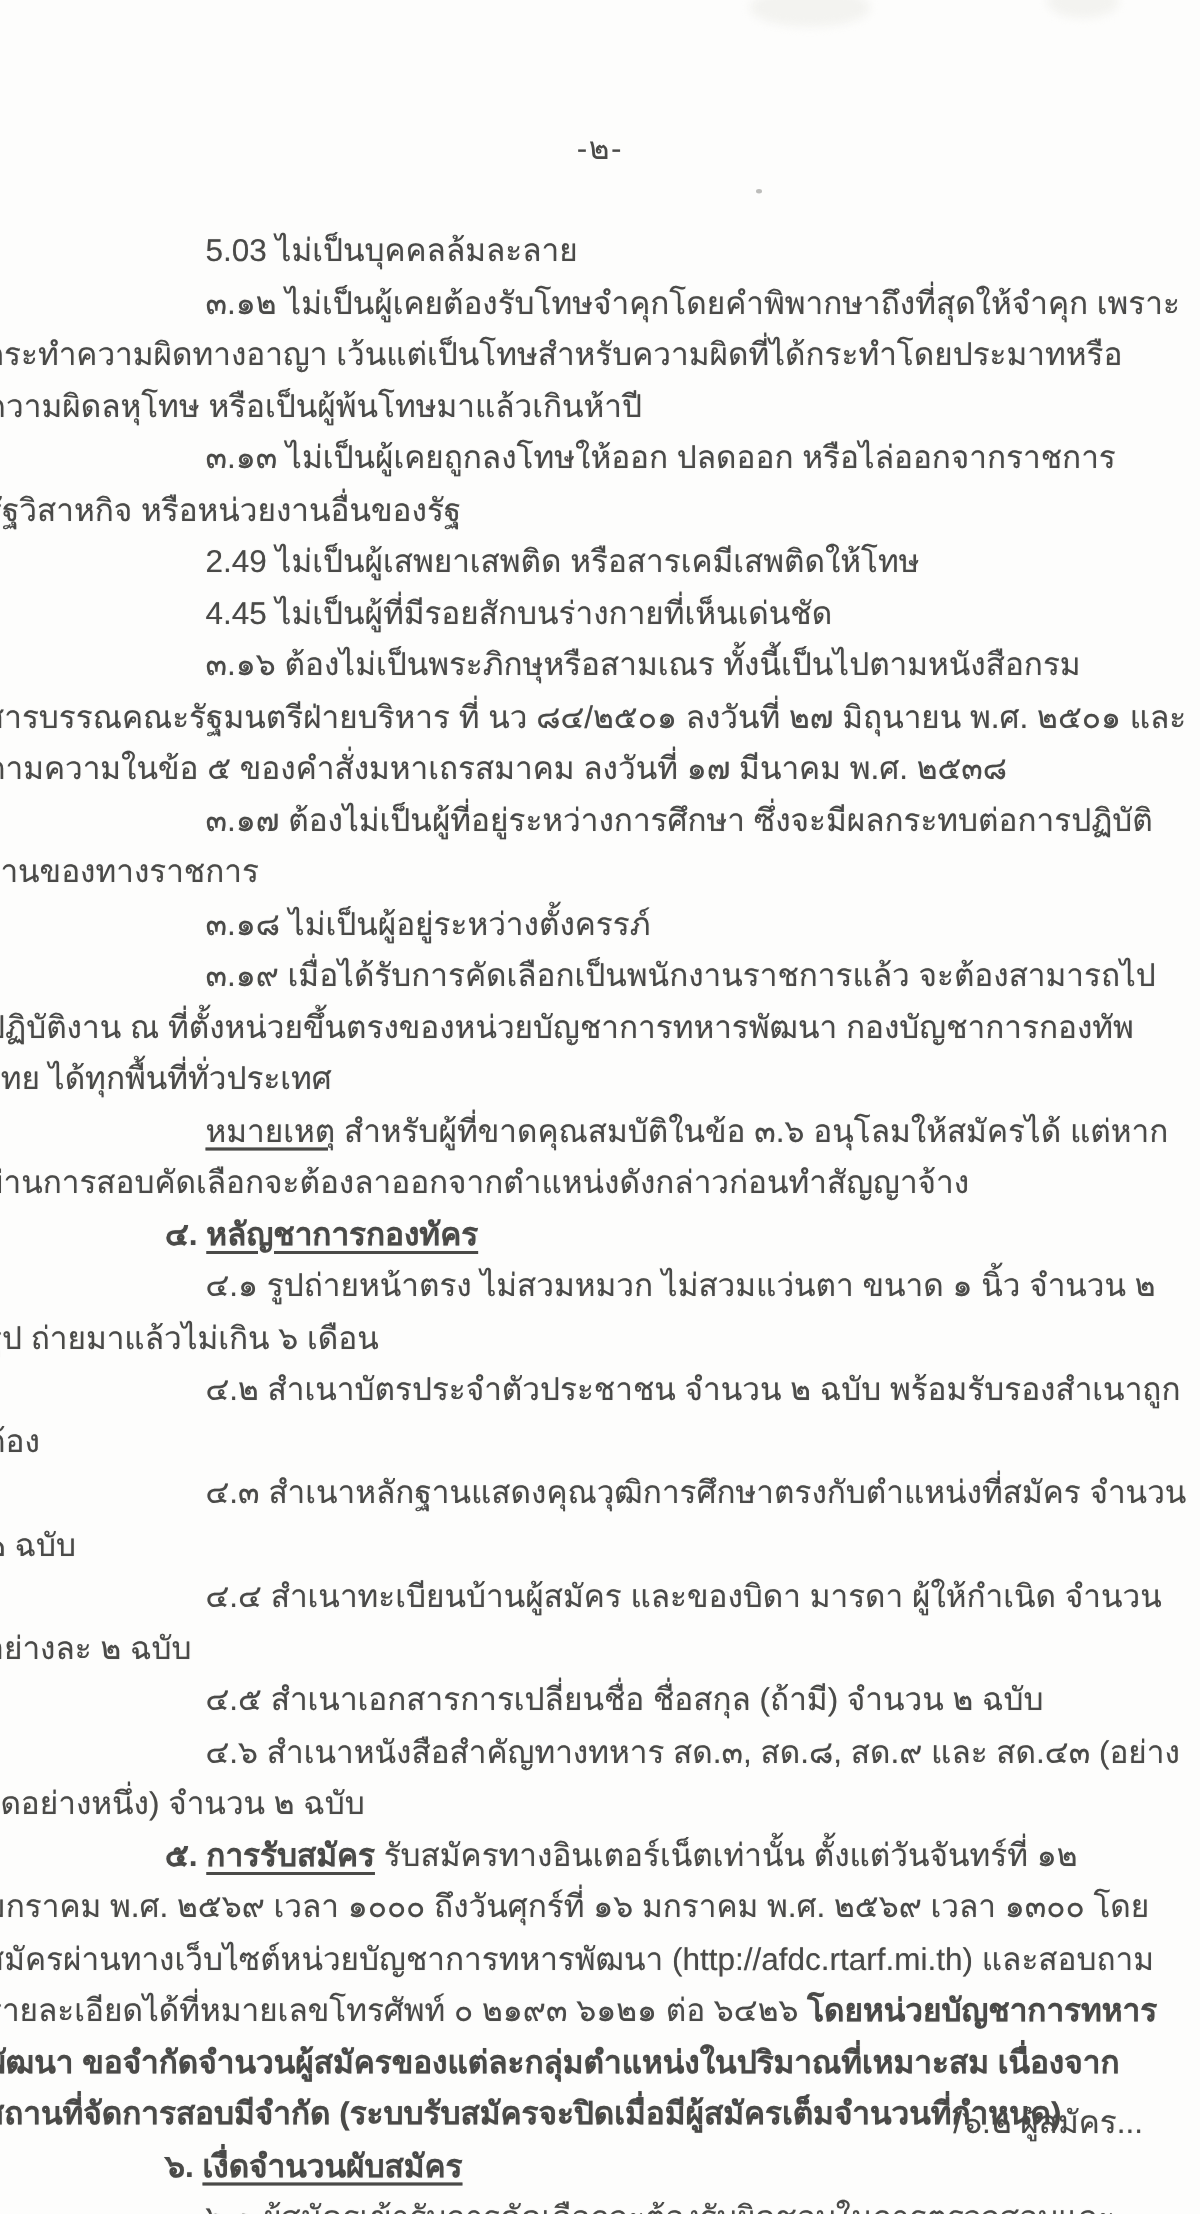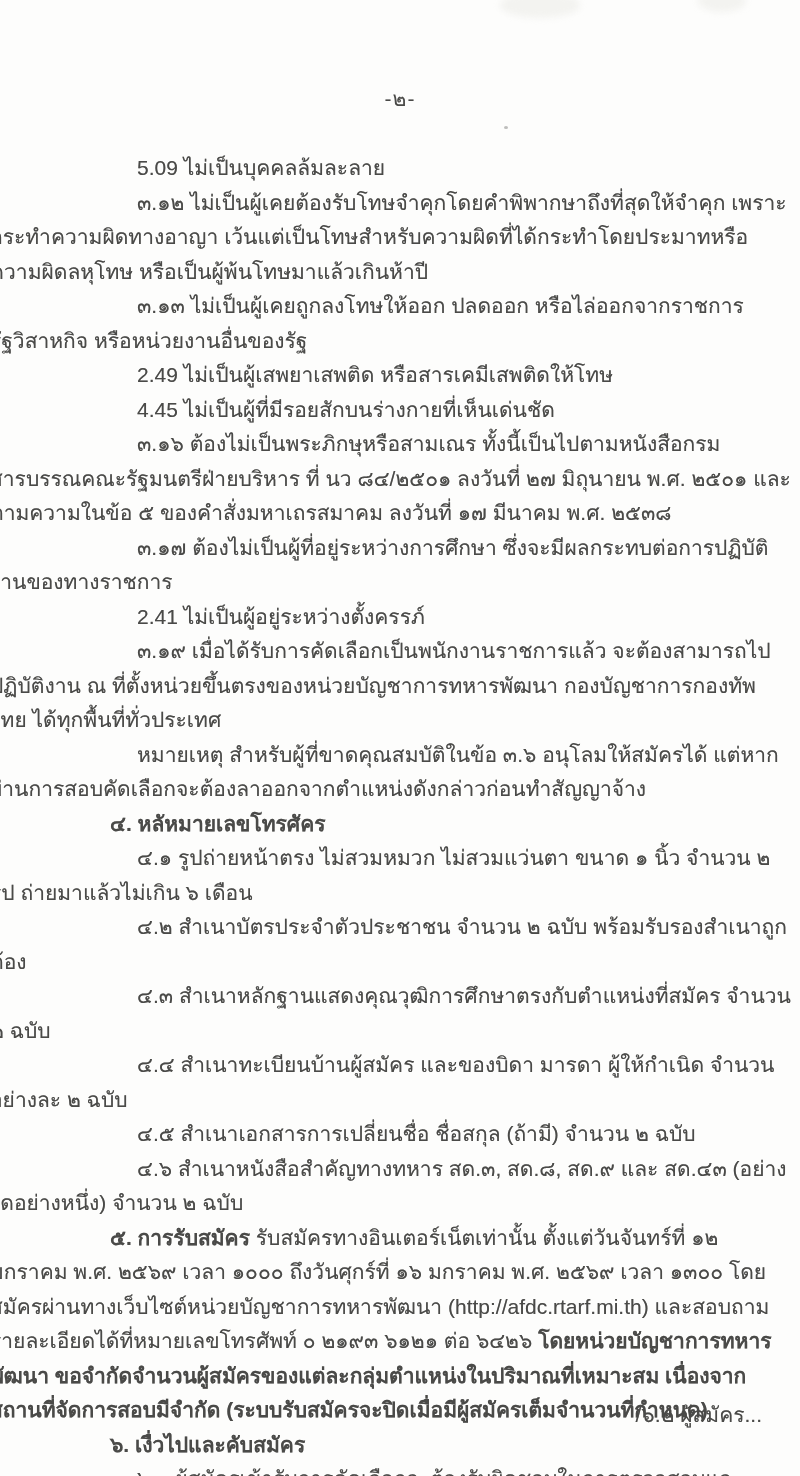--- a/index.html
+++ b/index.html
@@ -50,20 +50,21 @@
     word-break: normal;
     overflow-wrap: break-word;
     text-shadow: 0 0 .5px rgba(74,74,72,.45);  
   }
   .para { margin: 0; }
   .para.item    { text-indent: 147px; }
   .para.heading { text-indent: 120px; }
   .para .b { font-weight: bold; }
   .para .u,
   .u {
+    text-decoration: underline;
     text-underline-offset: 4px;
     text-decoration-thickness: 1.5px;
     text-align: center;
   }
   .continuation-note {
     position: absolute;
     top: 1366px;
     right: 38px;
     font-size: 21px;
     text-shadow: 0 0 .5px rgba(74,74,72,.45);
@@ -74,36 +75,36 @@
 <body>
 
 <div class="page">
   <div class="smudge s1"></div>
   <div class="smudge s2"></div>
   <div class="speck"></div>
 
   <div class="page-number">-๒-</div>
 
   <div class="doc-body">
-      <p class="para item"><span>5.09 ไม่เป็นบุคคลล้มละลาย</span></p>
+      <p class="para item"><span>5.03 ไม่เป็นบุคคลล้มละลาย</span></p>
       <p class="para item"><span>๓.๑๒ ไม่เป็นผู้เคยต้องรับโทษจำคุกโดยคำพิพากษาถึงที่สุดให้จำคุก เพราะกระทำความผิดทางอาญา เว้นแต่เป็นโทษสำหรับความผิดที่ได้กระทำโดยประมาทหรือความผิดลหุโทษ หรือเป็นผู้พ้นโทษมาแล้วเกินห้าปี</span></p>
       <p class="para item"><span>๓.๑๓ ไม่เป็นผู้เคยถูกลงโทษให้ออก ปลดออก หรือไล่ออกจากราชการ รัฐวิสาหกิจ หรือหน่วยงานอื่นของรัฐ</span></p>
       <p class="para item"><span>2.49 ไม่เป็นผู้เสพยาเสพติด หรือสารเคมีเสพติดให้โทษ</span></p>
       <p class="para item"><span>4.45 ไม่เป็นผู้ที่มีรอยสักบนร่างกายที่เห็นเด่นชัด</span></p>
       <p class="para item"><span>๓.๑๖ ต้องไม่เป็นพระภิกษุหรือสามเณร ทั้งนี้เป็นไปตามหนังสือกรมสารบรรณคณะรัฐมนตรีฝ่ายบริหาร ที่ นว ๘๔/๒๕๐๑ ลงวันที่ ๒๗ มิถุนายน พ.ศ. ๒๕๐๑ และตามความในข้อ ๕ ของคำสั่งมหาเถรสมาคม ลงวันที่ ๑๗ มีนาคม พ.ศ. ๒๕๓๘</span></p>
       <p class="para item"><span>๓.๑๗ ต้องไม่เป็นผู้ที่อยู่ระหว่างการศึกษา ซึ่งจะมีผลกระทบต่อการปฏิบัติงานของทางราชการ</span></p>
-      <p class="para item"><span>2.41 ไม่เป็นผู้อยู่ระหว่างตั้งครรภ์</span></p>
+      <p class="para item"><span>๓.๑๘ ไม่เป็นผู้อยู่ระหว่างตั้งครรภ์</span></p>
       <p class="para item"><span>๓.๑๙ เมื่อได้รับการคัดเลือกเป็นพนักงานราชการแล้ว จะต้องสามารถไปปฏิบัติงาน ณ ที่ตั้งหน่วยขึ้นตรงของหน่วยบัญชาการทหารพัฒนา กองบัญชาการกองทัพไทย ได้ทุกพื้นที่ทั่วประเทศ</span></p>
       <p class="para item"><span class="u">หมายเหตุ</span><span> สำหรับผู้ที่ขาดคุณสมบัติในข้อ ๓.๖ อนุโลมให้สมัครได้ แต่หากผ่านการสอบคัดเลือกจะต้องลาออกจากตำแหน่งดังกล่าวก่อนทำสัญญาจ้าง</span></p>
-      <p class="para heading"><span class="b">๔. </span><span class="b u">หลัหมายเลขโทรศัคร</span></p>
+      <p class="para heading"><span class="b">๔. </span><span class="b u">หลัญชาการกองทัคร</span></p>
       <p class="para item"><span>๔.๑ รูปถ่ายหน้าตรง ไม่สวมหมวก ไม่สวมแว่นตา ขนาด ๑ นิ้ว จำนวน ๒ รูป ถ่ายมาแล้วไม่เกิน ๖ เดือน</span></p>
       <p class="para item"><span>๔.๒ สำเนาบัตรประจำตัวประชาชน จำนวน ๒ ฉบับ พร้อมรับรองสำเนาถูกต้อง</span></p>
       <p class="para item"><span>๔.๓ สำเนาหลักฐานแสดงคุณวุฒิการศึกษาตรงกับตำแหน่งที่สมัคร จำนวน ๒ ฉบับ</span></p>
       <p class="para item"><span>๔.๔ สำเนาทะเบียนบ้านผู้สมัคร และของบิดา มารดา ผู้ให้กำเนิด จำนวนอย่างละ ๒ ฉบับ</span></p>
       <p class="para item"><span>๔.๕ สำเนาเอกสารการเปลี่ยนชื่อ ชื่อสกุล (ถ้ามี) จำนวน ๒ ฉบับ</span></p>
       <p class="para item"><span>๔.๖ สำเนาหนังสือสำคัญทางทหาร สด.๓, สด.๘, สด.๙ และ สด.๔๓ (อย่างใดอย่างหนึ่ง) จำนวน ๒ ฉบับ</span></p>
       <p class="para heading"><span class="b">๕. </span><span class="b u">การรับสมัคร</span><span> รับสมัครทางอินเตอร์เน็ตเท่านั้น ตั้งแต่วันจันทร์ที่ ๑๒ มกราคม พ.ศ. ๒๕๖๙ เวลา ๑๐๐๐ ถึงวันศุกร์ที่ ๑๖ มกราคม พ.ศ. ๒๕๖๙ เวลา ๑๓๐๐ โดยสมัครผ่านทางเว็บไซต์หน่วยบัญชาการทหารพัฒนา (http://afdc.rtarf.mi.th) และสอบถามรายละเอียดได้ที่หมายเลขโทรศัพท์ ๐ ๒๑๙๓ ๖๑๒๑ ต่อ ๖๔๒๖ </span><span class="b">โดยหน่วยบัญชาการทหารพัฒนา ขอจำกัดจำนวนผู้สมัครของแต่ละกลุ่มตำแหน่งในปริมาณที่เหมาะสม เนื่องจากสถานที่จัดการสอบมีจำกัด (ระบบรับสมัครจะปิดเมื่อมีผู้สมัครเต็มจำนวนที่กำหนด)</span></p>
-      <p class="para heading"><span class="b">๖. </span><span class="b u">เงื่วไปและคับสมัคร</span></p>
+      <p class="para heading"><span class="b">๖. </span><span class="b u">เงื่ดจำนวนผับสมัคร</span></p>
       <p class="para item"><span>๖.๑ ผู้สมัครเข้ารับการคัดเลือกจะต้องรับผิดชอบในการตรวจสอบและรับรองตนเองว่าเป็นผู้ที่มีคุณสมบัติทั่วไปและคุณสมบัติสำหรับตำแหน่งตรงตามประกาศรับสมัครจริง</span></p>
     </div>
 
   <div class="continuation-note">/๖.๒ ผู้สมัคร...</div>
 </div>
 
 </body></html>

